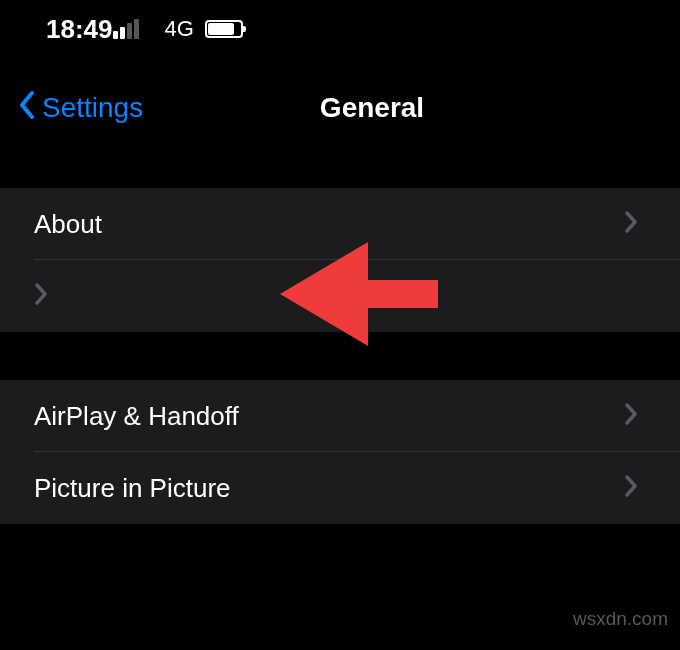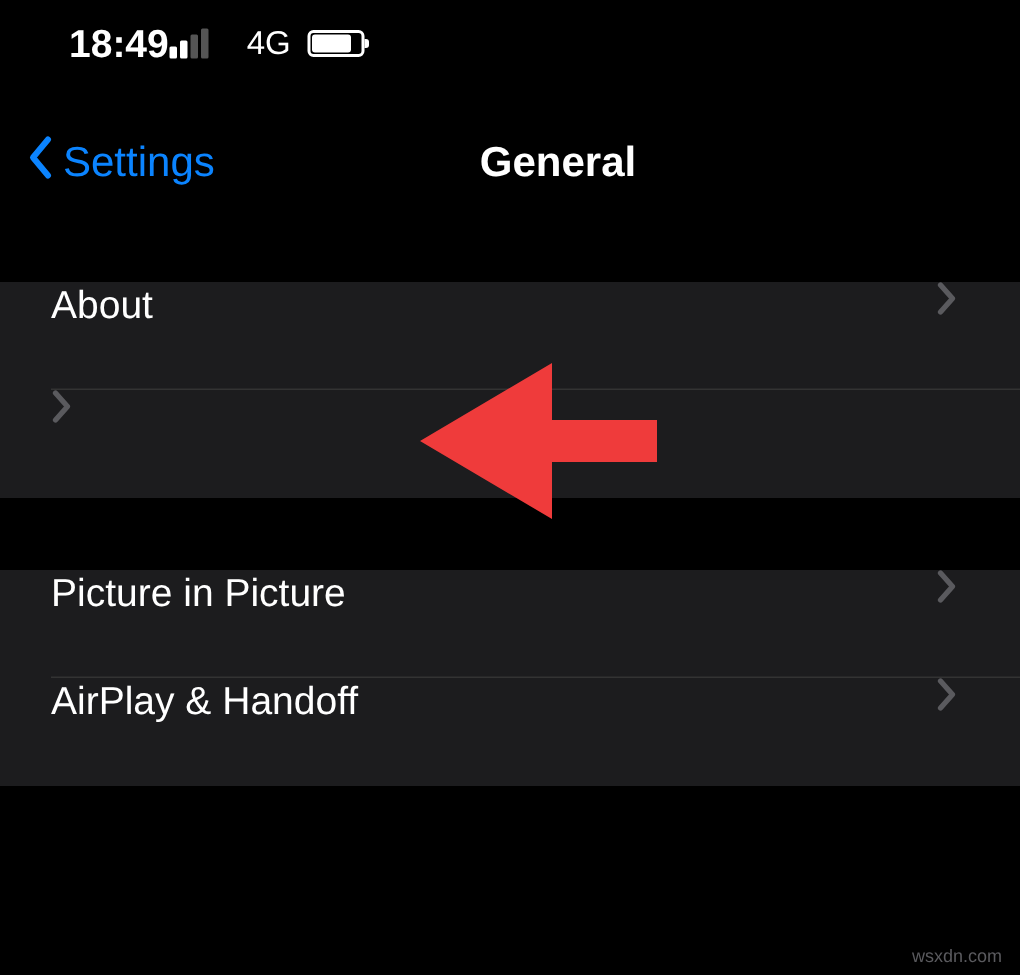--- a/index.html
+++ b/index.html
@@ -109,20 +109,21 @@
     }
     .section-gap {
       height: 48px;
       background: #000;
     }
     .list-group {
       background: #1c1c1e;
     }
     .list-row {
       display: flex;
+      align-items: center;
       justify-content: space-between;
       padding: 0 42px 0 34px;
       height: 72px;
       cursor: pointer;
       position: relative;
     }
     .list-row:not(:last-child)::after {
       content: "";
       position: absolute;
       bottom: 0;
@@ -140,24 +141,24 @@
       color: #5a5a5e;
     }
     .arrow-overlay {
       position: absolute;
       left: 280px;
       top: 234px;
       pointer-events: none;
     }
     .watermark {
       position: absolute;
-      bottom: 6px;
+      bottom: 20px;
       right: 12px;
       color: #5a5a5e;
-      font-size: 12px;
+      font-size: 19px;
     }
   </style>
 </head>
 <body>
 
 <div class="status-bar">
   <div class="status-time">18:49</div>
   <div class="status-right">
     <div class="signal">
       <div class="signal-bar active" style="height:8px"></div>
@@ -201,29 +202,29 @@
         <path d="M3 2 L11 11 L3 20" stroke="#5a5a5e" stroke-width="3.5" stroke-linecap="round" stroke-linejoin="round"></path>
       </svg>
     </span>
   </div>
 </div>
 
 <div class="section-gap"></div>
 
 <div class="list-group">
   <div class="list-row">
+    <span class="list-label">AirPlay &amp; Handoff</span>
+    <span class="chevron-right">
+      <svg width="14" height="22" viewBox="0 0 14 22" fill="none">
+        <path d="M3 2 L11 11 L3 20" stroke="#5a5a5e" stroke-width="3.5" stroke-linecap="round" stroke-linejoin="round"></path>
+      </svg>
+    </span>
+  </div>
+  <div class="list-row">
     <span class="list-label">Picture in Picture</span>
-    <span class="chevron-right">
-      <svg width="14" height="22" viewBox="0 0 14 22" fill="none">
-        <path d="M3 2 L11 11 L3 20" stroke="#5a5a5e" stroke-width="3.5" stroke-linecap="round" stroke-linejoin="round"></path>
-      </svg>
-    </span>
-  </div>
-  <div class="list-row">
-    <span class="list-label">AirPlay &amp; Handoff</span>
     <span class="chevron-right">
       <svg width="14" height="22" viewBox="0 0 14 22" fill="none">
         <path d="M3 2 L11 11 L3 20" stroke="#5a5a5e" stroke-width="3.5" stroke-linecap="round" stroke-linejoin="round"></path>
       </svg>
     </span>
   </div>
 </div>
 
 <div class="arrow-overlay">
   <svg width="180" height="120" viewBox="0 0 180 120">

